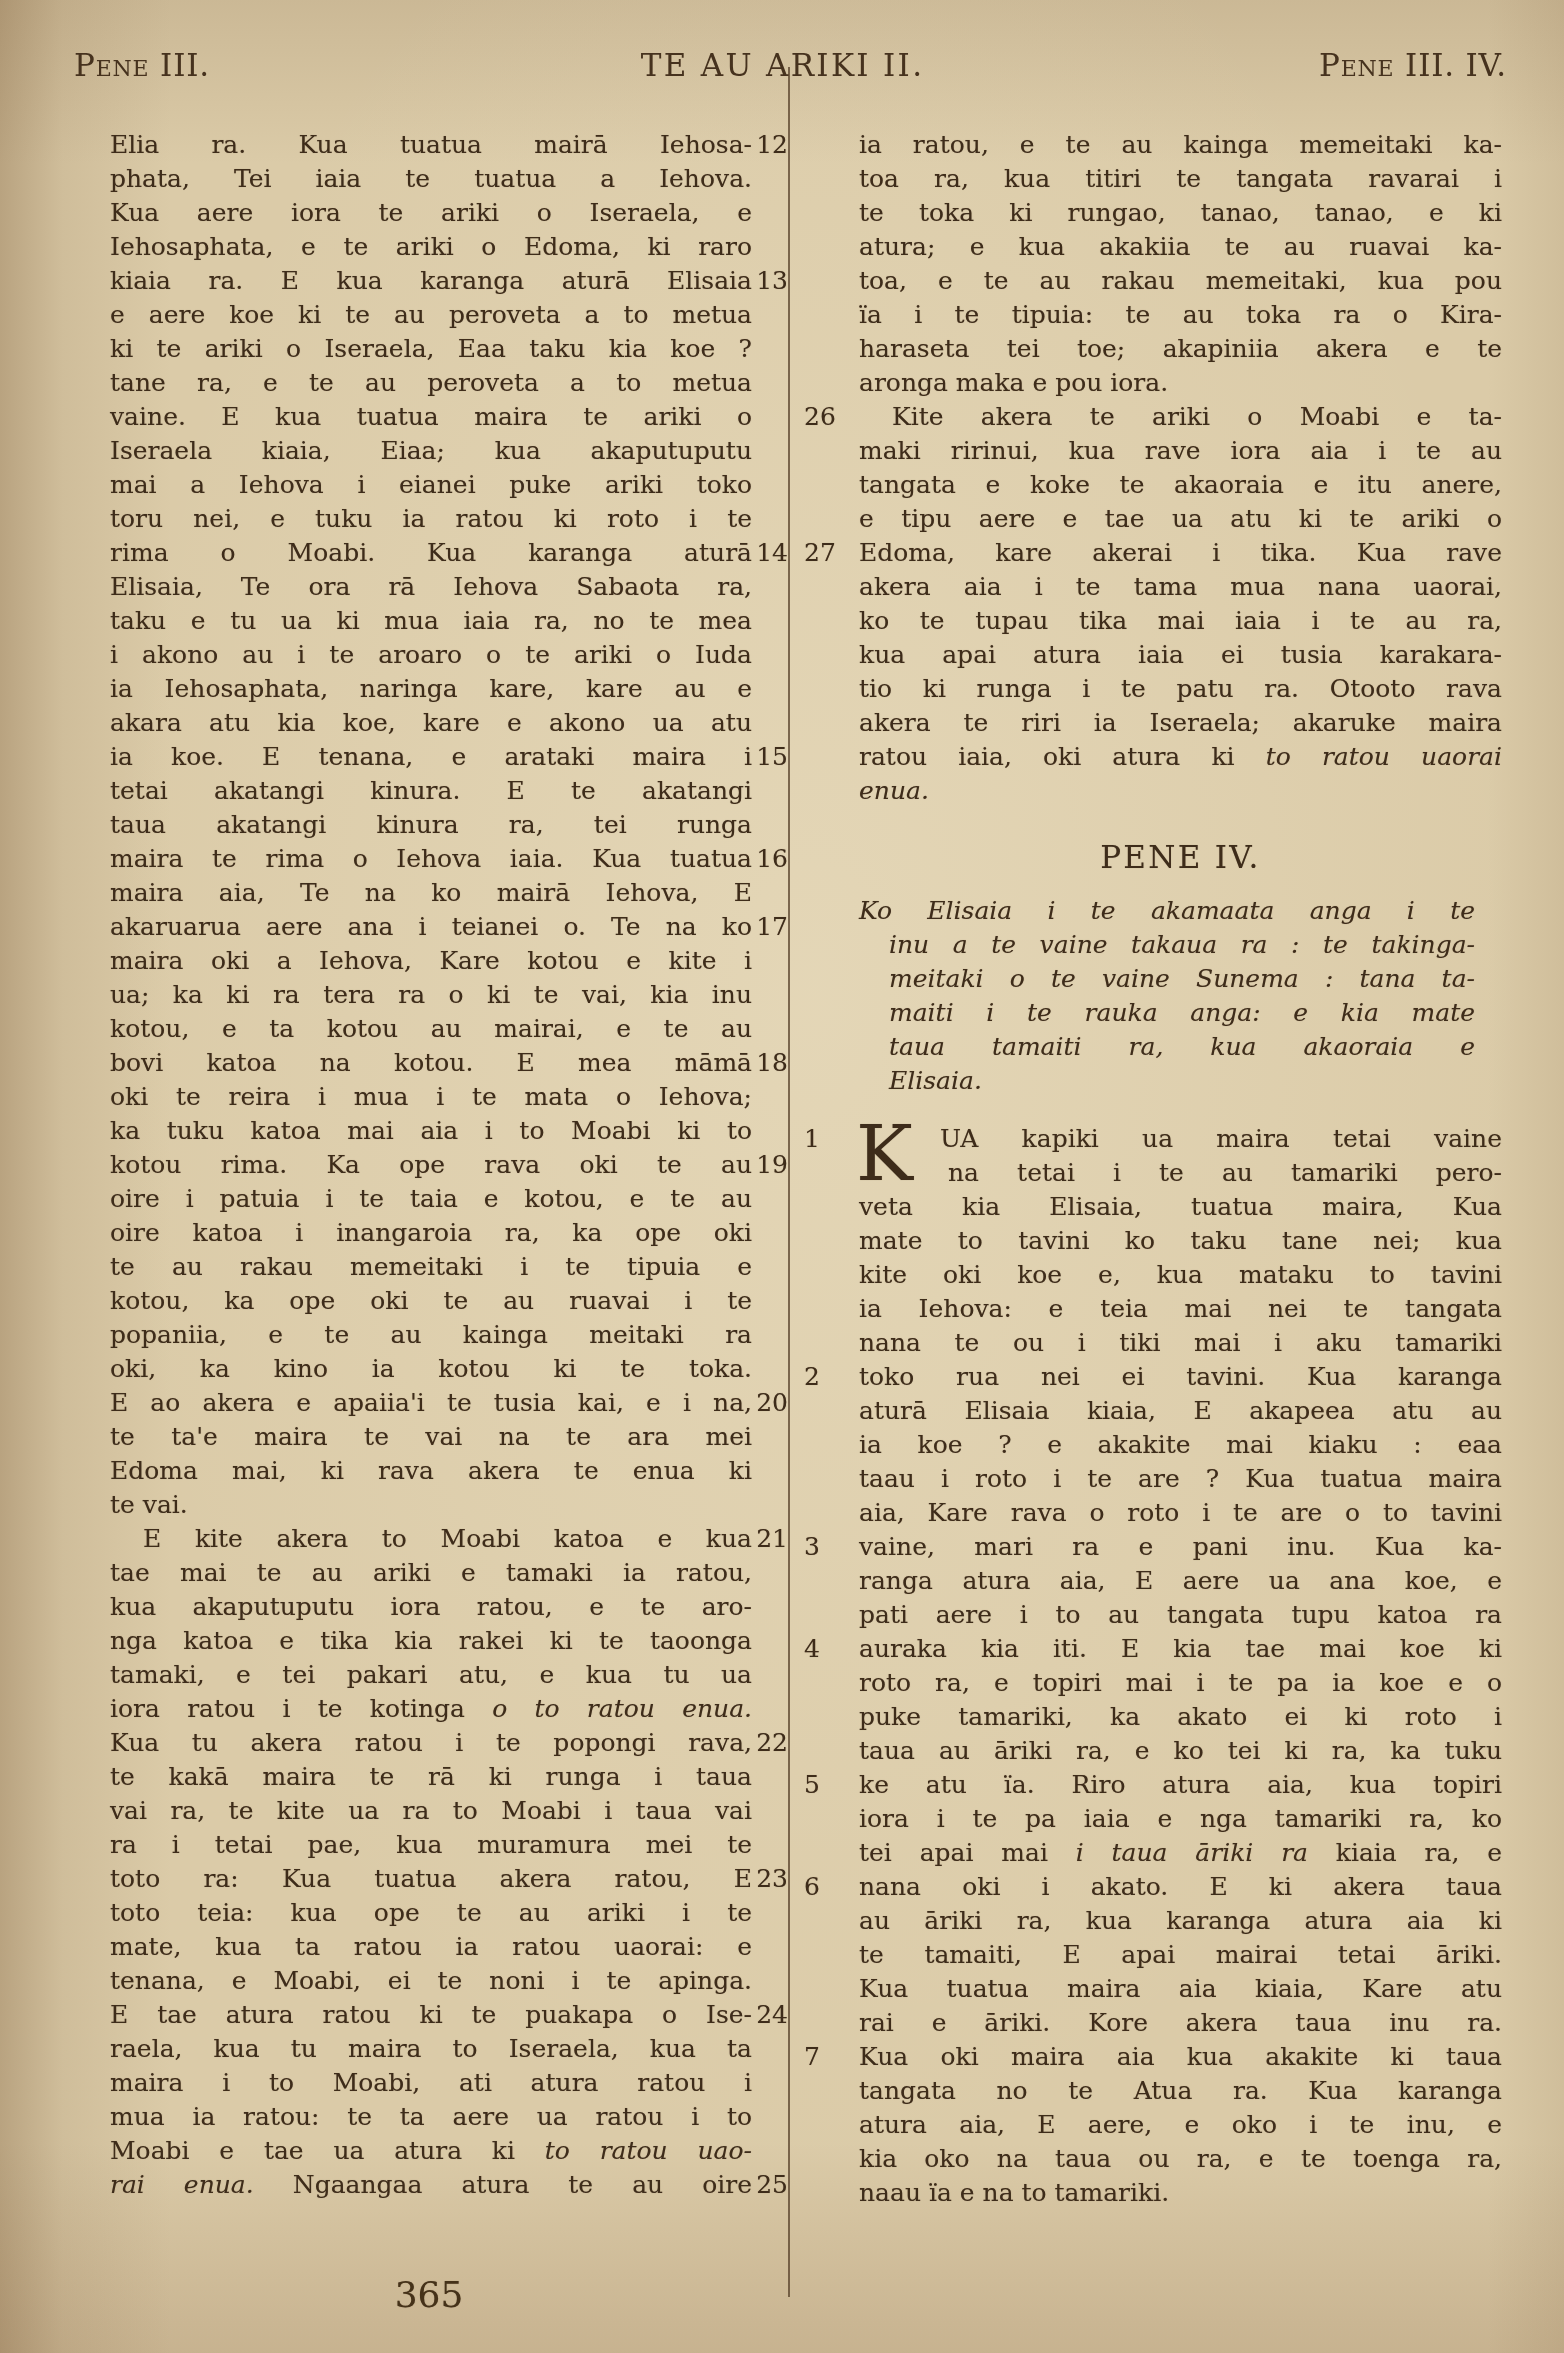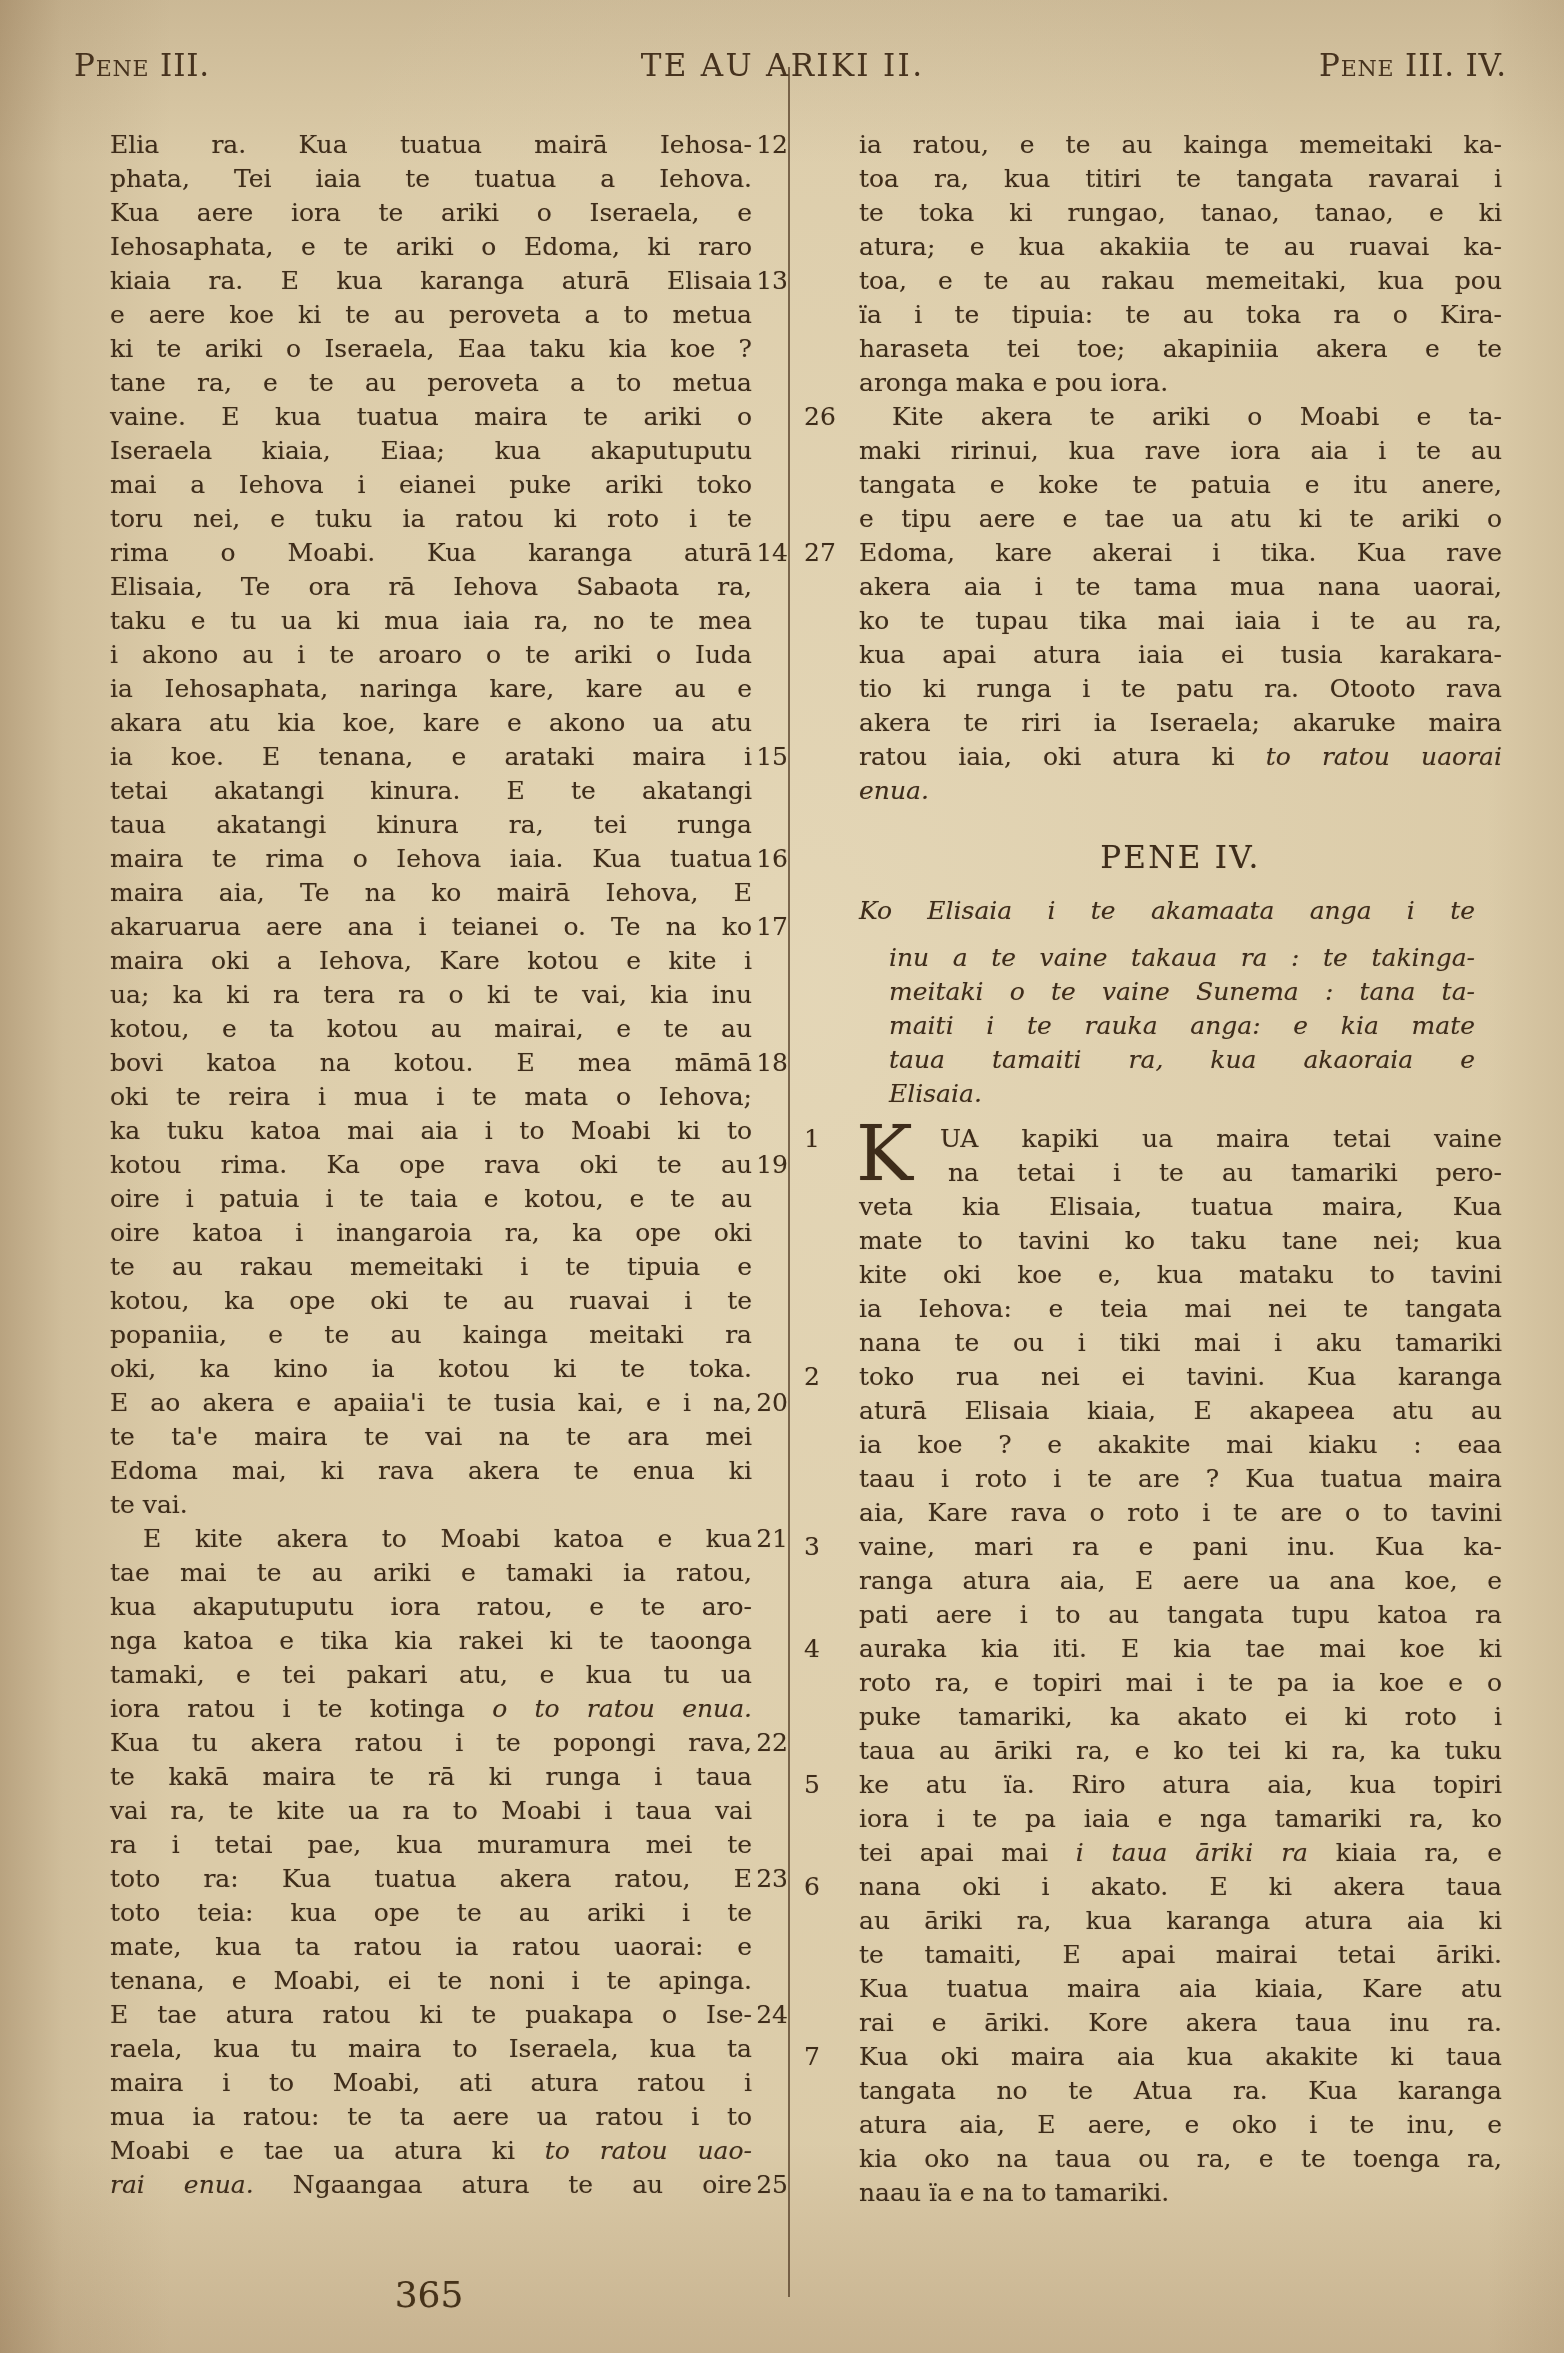--- a/index.html
+++ b/index.html
@@ -31,21 +31,21 @@
        -moz-text-align-last:justify;text-shadow:0 0 0.8px rgba(62,44,26,0.35);}
   .nj .txt{text-align-last:left;-moz-text-align-last:left;}
   .vnum{text-shadow:0 0 0.8px rgba(62,44,26,0.35);}
   #col-left .vnum{width:36px;text-align:right;order:2;}
   #col-left .txt{order:1;}
   #col-right .vnum{width:55px;text-align:left;}
   .ind .txt{padding-left:33px;}
   .heading .txt{text-align:center;text-align-last:center;-moz-text-align-last:center;
        font-size:31px;letter-spacing:2.3px;}
   .summary .txt{font-style:italic;padding-right:27px;}
-  .summary.cont .txt{padding-left:30px;margin-top:13px;}
+  .summary.cont .txt{padding-left:30px;}
   .dc1 .txt{padding-left:81px;}
   .dc2 .txt{padding-left:89px;}
   .dropcap{position:absolute;left:52px;top:-6.3px;font-size:76px;line-height:75px;
        text-shadow:0 0 0.8px rgba(62,44,26,0.45);}
   #page-number{position:absolute;left:374px;top:2274px;width:110px;
        text-align:center;font-size:36px;color:#453219;
        text-shadow:0 0 0.8px rgba(62,44,26,0.35);}
 </style>
 </head>
 <body>
@@ -339,21 +339,21 @@
       <div class="line ind">
         <span class="vnum">26</span>
         <span class="txt">Kite akera te ariki o Moabi e ta-</span>
       </div>
       <div class="line">
         <span class="vnum"></span>
         <span class="txt">maki ririnui, kua rave iora aia i te au</span>
       </div>
       <div class="line">
         <span class="vnum"></span>
-        <span class="txt">tangata e koke te patuia e itu anere,</span>
+        <span class="txt">tangata e koke te akaoraia e itu anere,</span>
       </div>
       <div class="line">
         <span class="vnum"></span>
         <span class="txt">e tipu aere e tae ua atu ki te ariki o</span>
       </div>
       <div class="line">
         <span class="vnum">27</span>
         <span class="txt">Edoma, kare akerai i tika.  Kua rave</span>
       </div>
       <div class="line">

